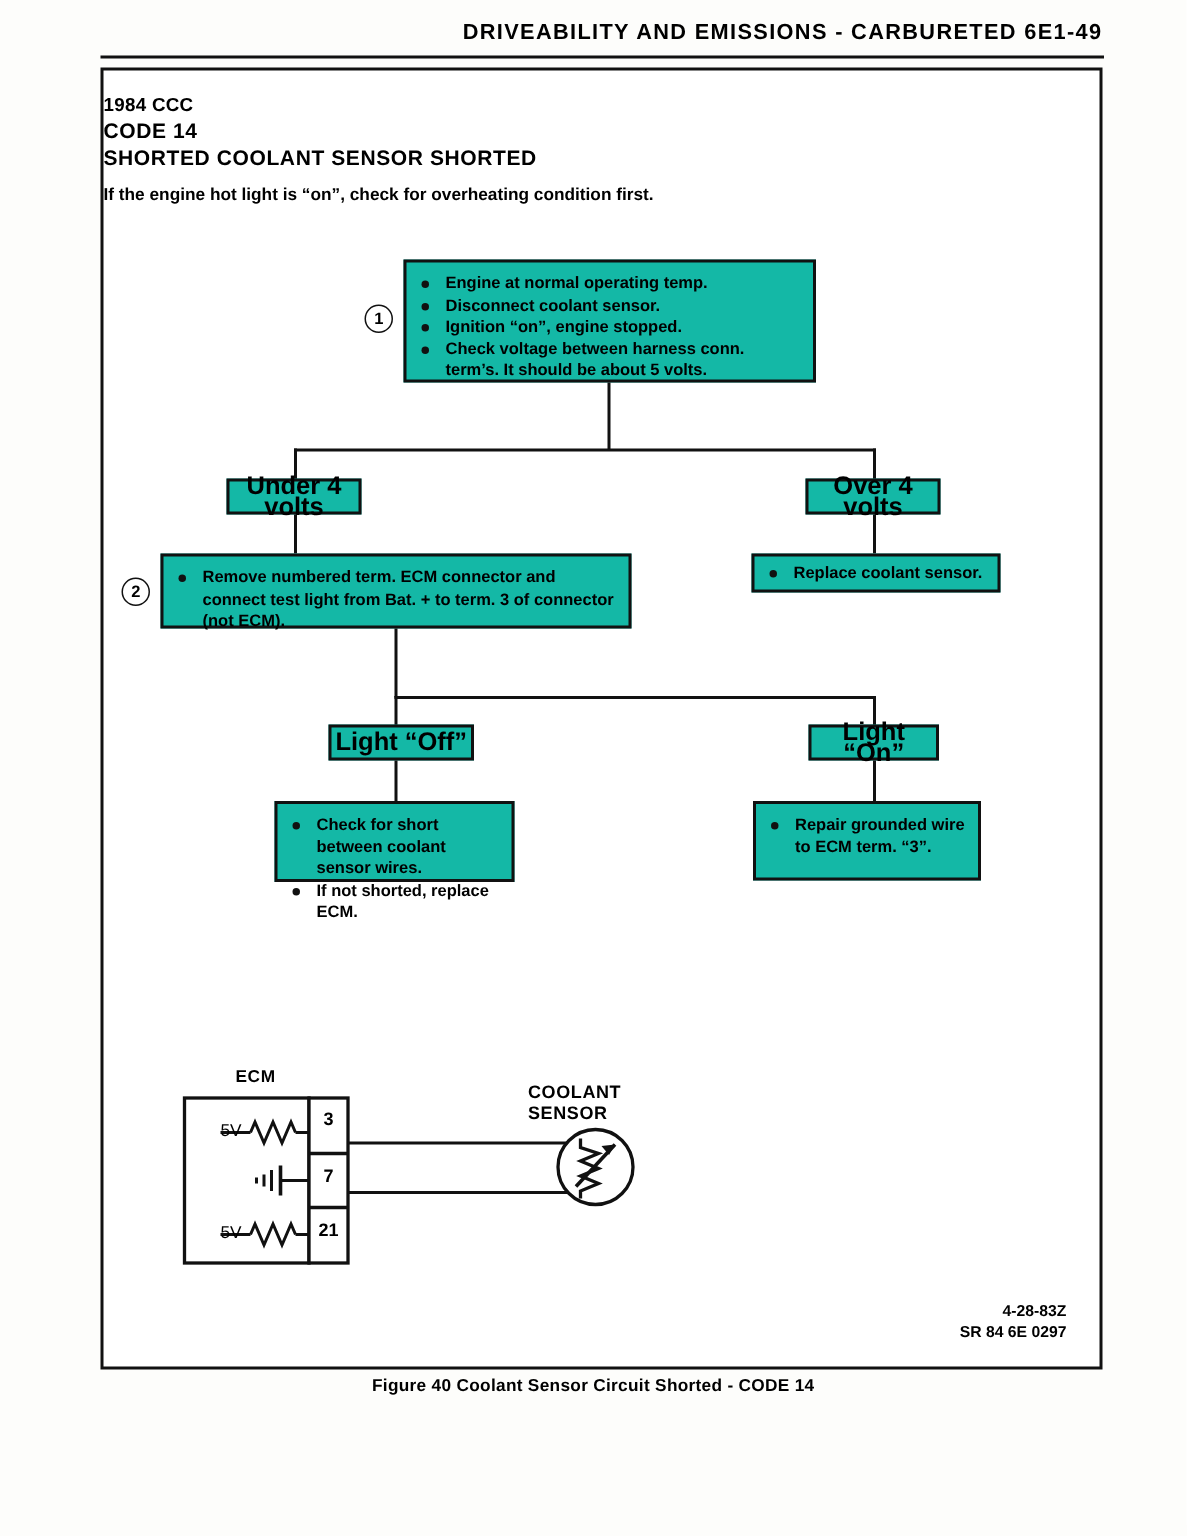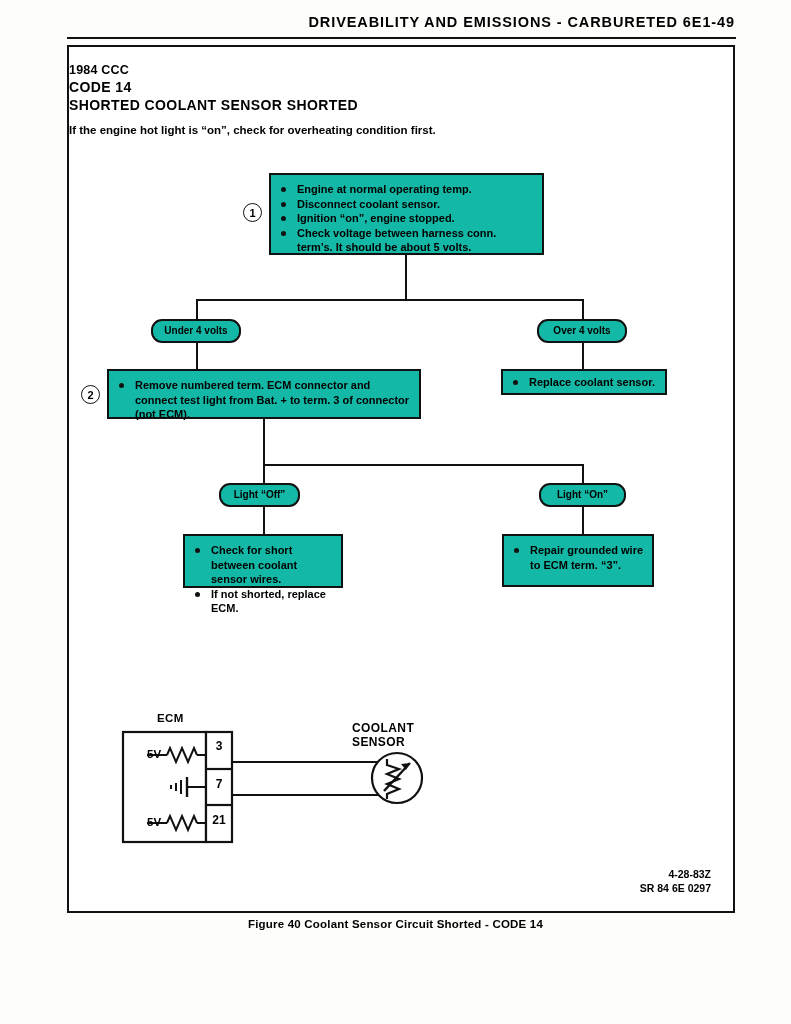--- a/index.html
+++ b/index.html
@@ -79,25 +79,24 @@
     position: absolute;
     border: 2px solid #111;
     box-sizing: border-box;
     background: #14b8a6;
     font-size: 11px;
     font-weight: bold;
     line-height: 14.5px;
   }
   .box.label {
     text-align: center;
-    font-size: 10px;
+    font-size: 17px;
     display: flex;
     align-items: center;
     justify-content: center;
-    border-radius: 11px;
   }
   ul.bullets {
     list-style: none;
     margin: 0;
     padding: 7px 8px 6px 6px;
   }
   ul.bullets li {
     position: relative;
     padding-left: 20px;
     margin-bottom: 0px;
@@ -150,21 +149,21 @@
   }
   .pin-num {
     position: absolute;
     font-size: 12px;
     font-weight: bold;
     text-align: center;
   }
   .volt-label {
     position: absolute;
     font-size: 11.5px;
-    font-weight: bold;
+    font-weight: normal;
     padding-left: 34px;
   }
 
   
   .doc-code {
     position: absolute;
     right: 22px;
     bottom: 16px;
     text-align: right;
     font-size: 10.5px;
@@ -232,21 +231,21 @@
       <ul class="bullets" style="padding-top:4px;">
         <li>Replace coolant sensor.</li>
       </ul>
     </div>
 
     <div class="vline" style="left:194px; top:372px; height:46px;"></div>
     <div class="hline" style="left:194px; top:417px; width:320px;"></div>
     <div class="vline" style="left:194px; top:417px; height:21px;"></div>
     <div class="vline" style="left:513px; top:417px; height:21px;"></div>
 
-    <div class="box label" style="left:150px; top:436px; width:81px; height:24px;">Light “Off”</div>
+    <div class="box label" style="left:150px; top:436px; width:97px; height:24px;">Light “Off”</div>
     <div class="box label" style="left:470px; top:436px; width:87px; height:24px;">Light “On”</div>
 
     <div class="vline" style="left:194px; top:460px; height:27px;"></div>
     <div class="vline" style="left:513px; top:460px; height:27px;"></div>
 
     <div class="box" style="left:114px; top:487px; width:160px; height:54px;">
       <ul class="bullets">
         <li>Check for short between coolant sensor wires.</li>
         <li>If not shorted, replace ECM.</li>
       </ul>

